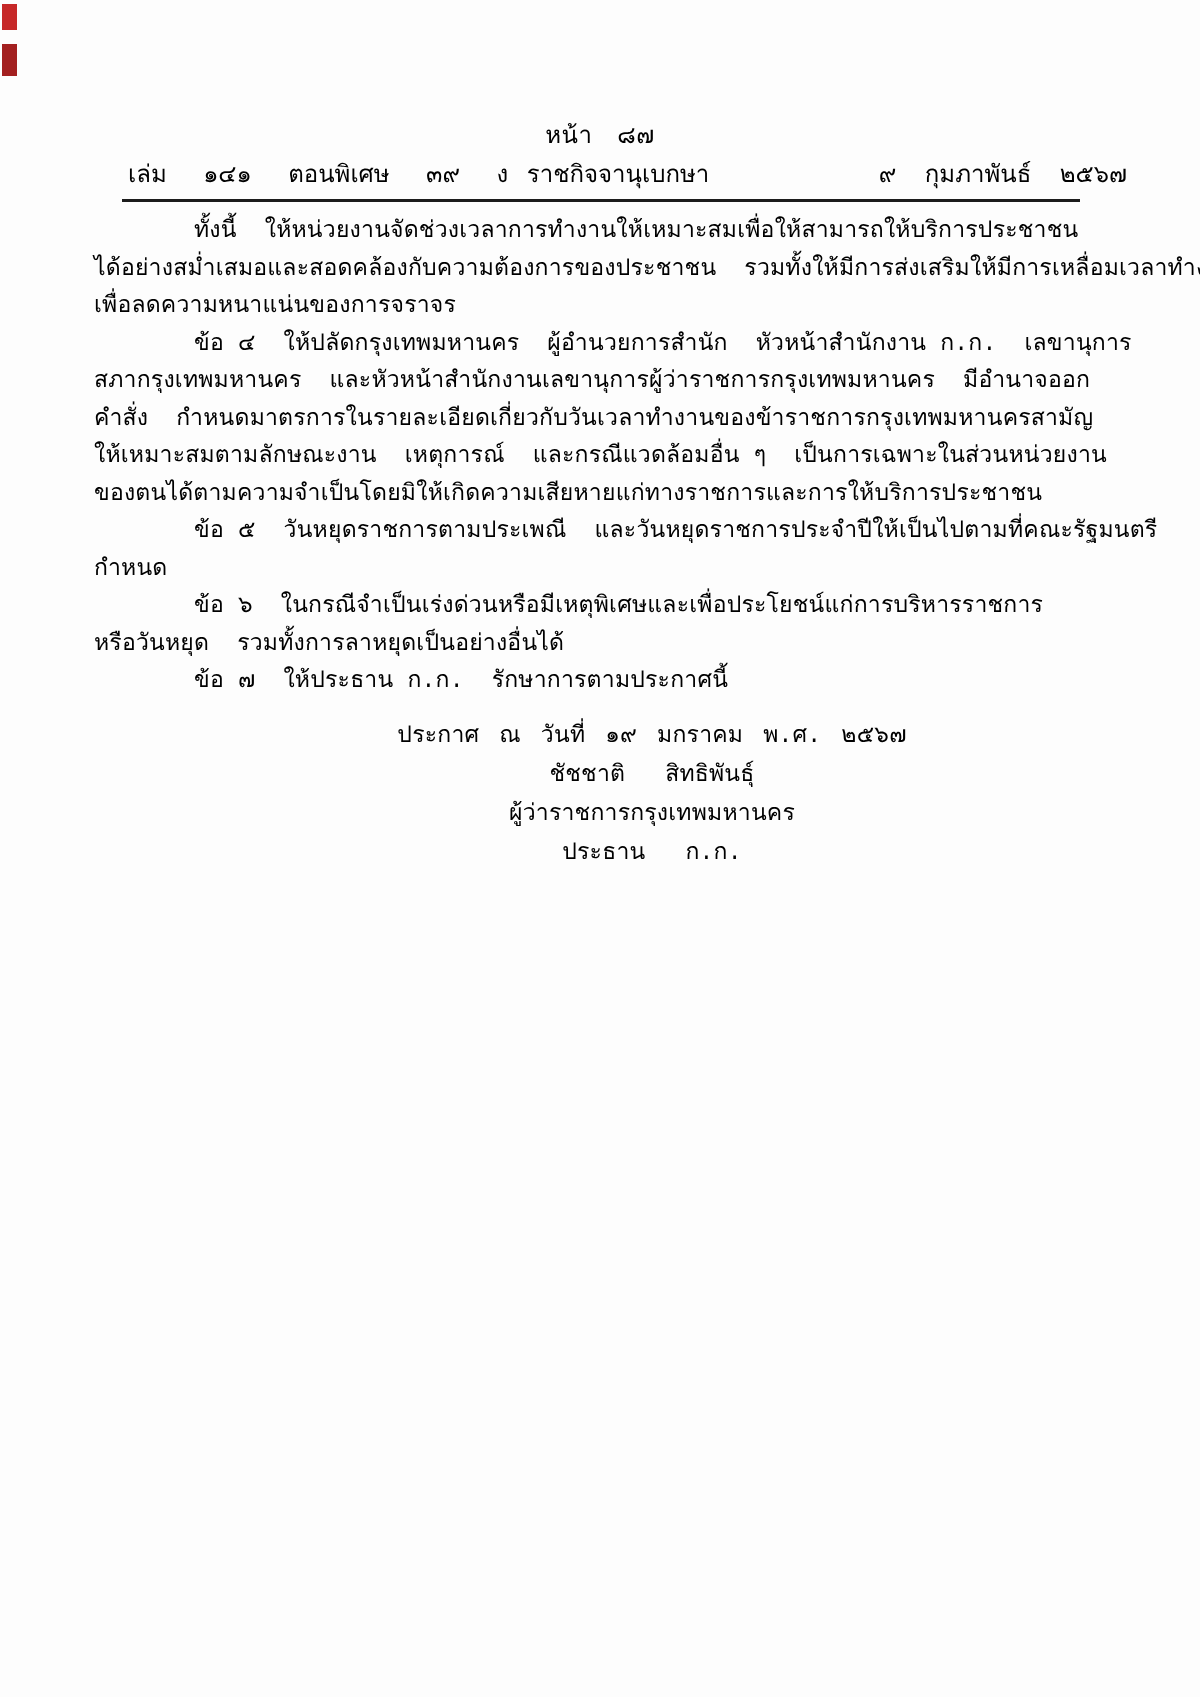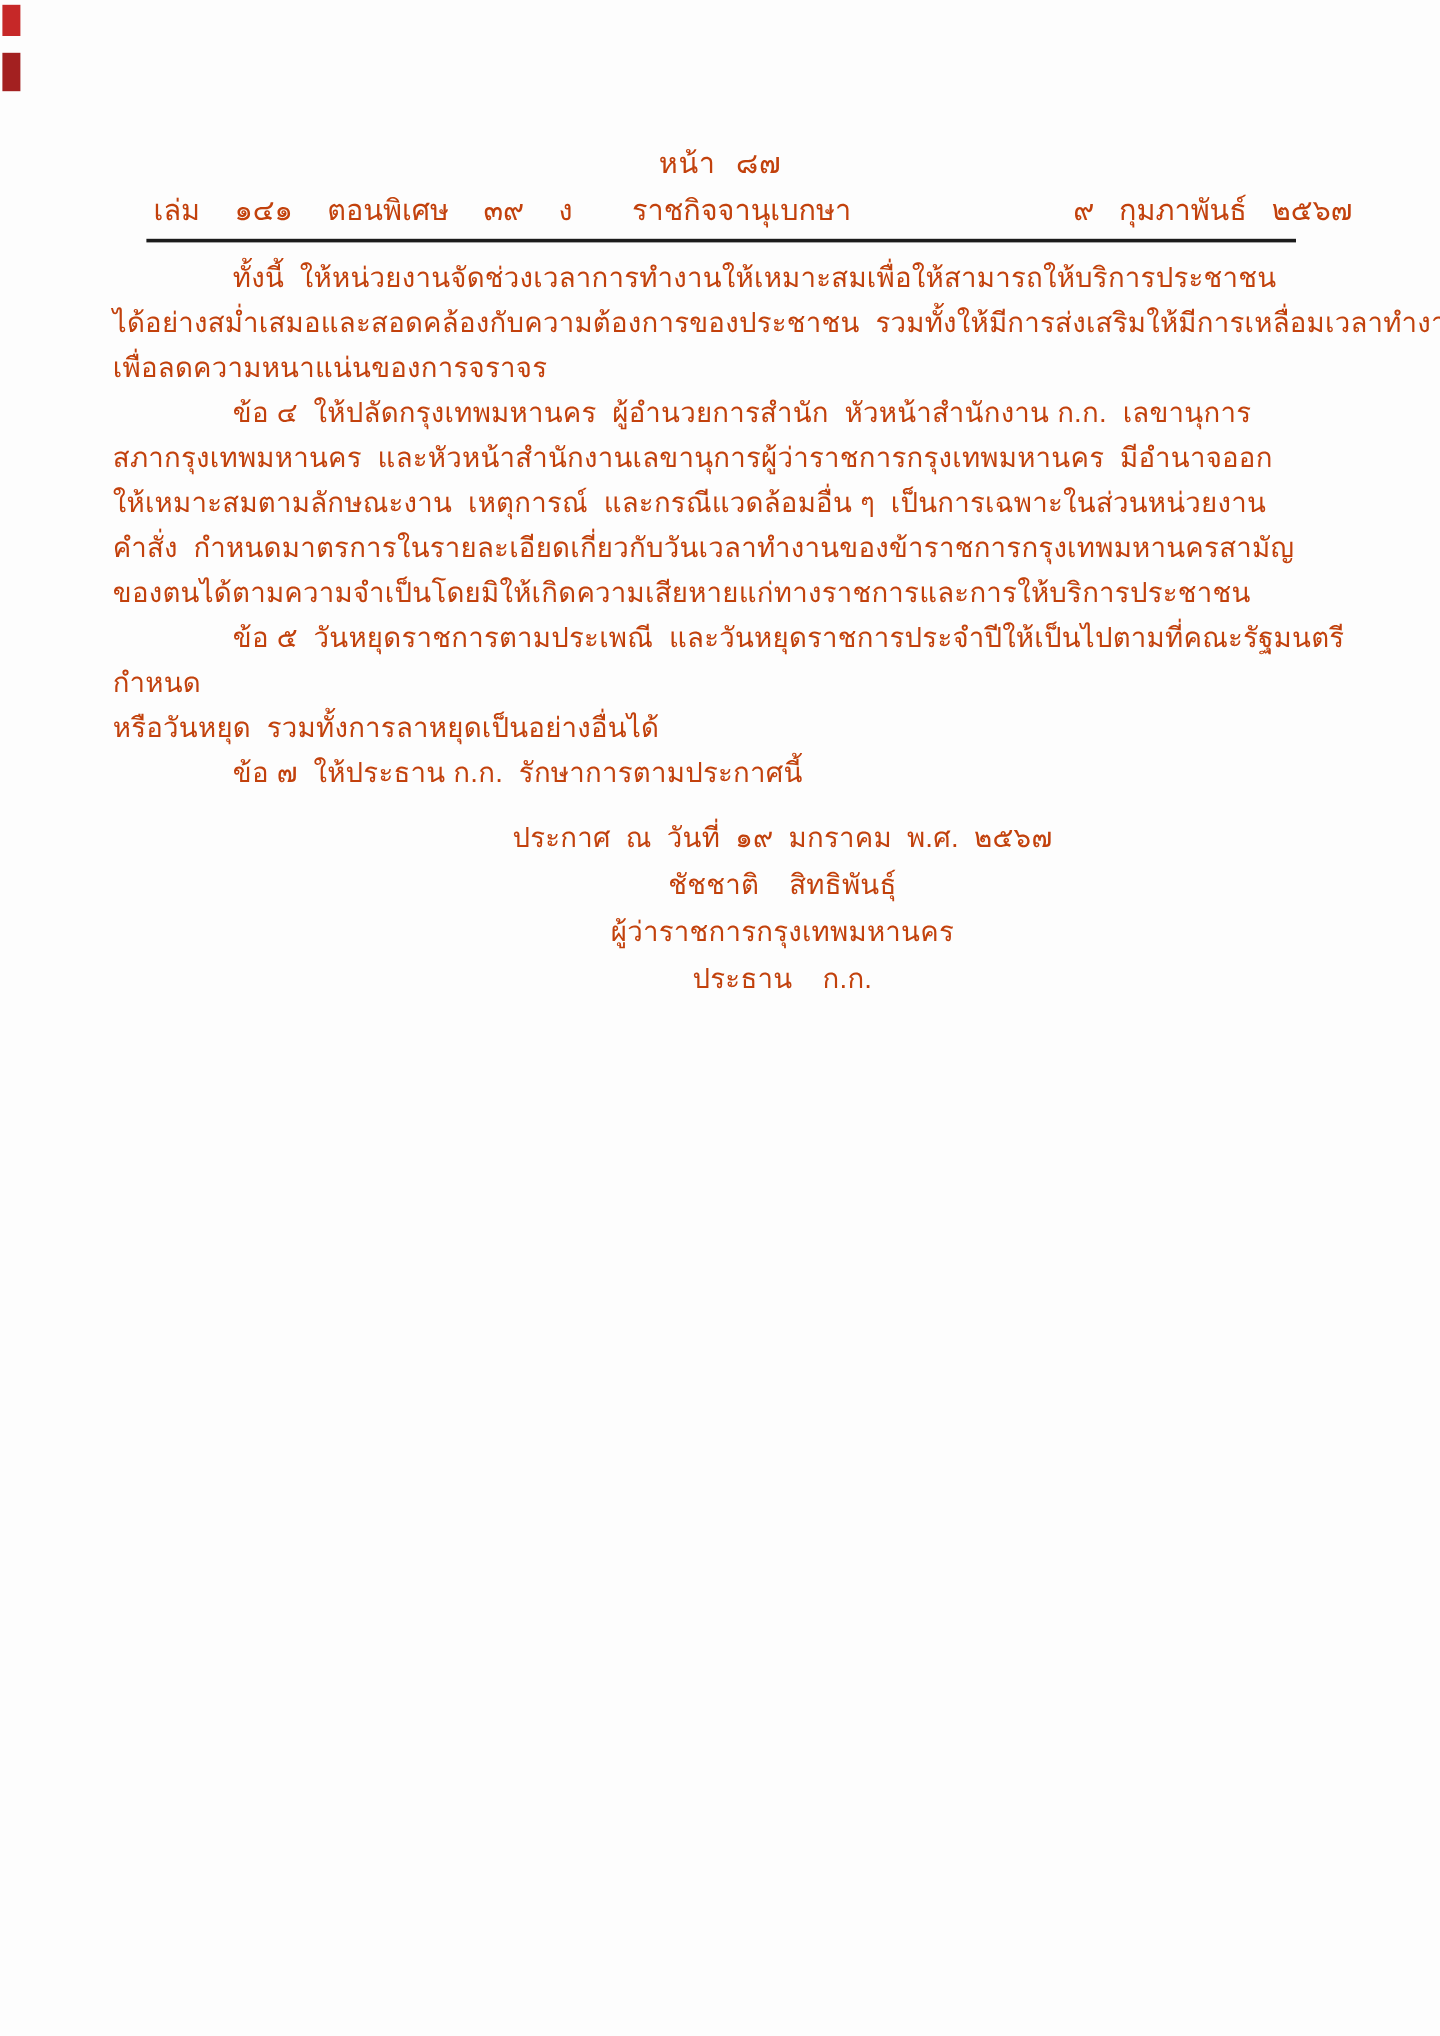--- a/index.html
+++ b/index.html
@@ -6,22 +6,22 @@
     margin: 0;
     padding: 0;
     background: #ffffff;
   }
   .page {
     position: relative;
     width: 1200px;
     height: 1697px;
     background: #fdfdfd;
     overflow: hidden;
-    font-family: Liberation Sans, sans-serif;
-    color: #c2410c;
+    font-family: Liberation Mono, monospace;
+    color: #000000;
   }
   
   .red-mark {
     position: absolute;
     left: 2px;
     width: 15px;
   }
   .red-mark.m1 { top: 4px;  height: 26px; background: #c62828; }
   .red-mark.m2 { top: 44px; height: 32px; background: #a32020; }
 
@@ -120,29 +120,30 @@
 
   <div class="doc-body">
       <div class="para">
         <div class="line first">ทั้งนี้  ให้หน่วยงานจัดช่วงเวลาการทำงานให้เหมาะสมเพื่อให้สามารถให้บริการประชาชน</div>
         <div class="line">ได้อย่างสม่ำเสมอและสอดคล้องกับความต้องการของประชาชน  รวมทั้งให้มีการส่งเสริมให้มีการเหลื่อมเวลาทำงาน</div>
         <div class="line">เพื่อลดความหนาแน่นของการจราจร</div>
       </div>
       <div class="para">
         <div class="line first">ข้อ ๔  ให้ปลัดกรุงเทพมหานคร  ผู้อำนวยการสำนัก  หัวหน้าสำนักงาน ก.ก.  เลขานุการ</div>
         <div class="line">สภากรุงเทพมหานคร  และหัวหน้าสำนักงานเลขานุการผู้ว่าราชการกรุงเทพมหานคร  มีอำนาจออก</div>
+        <div class="line">คำสั่ง  กำหนดมาตรการในรายละเอียดเกี่ยวกับวันเวลาทำงานของข้าราชการกรุงเทพมหานครสามัญ</div>
         <div class="line">ให้เหมาะสมตามลักษณะงาน  เหตุการณ์  และกรณีแวดล้อมอื่น ๆ  เป็นการเฉพาะในส่วนหน่วยงาน</div>
-        <div class="line">คำสั่ง  กำหนดมาตรการในรายละเอียดเกี่ยวกับวันเวลาทำงานของข้าราชการกรุงเทพมหานครสามัญ</div>
         <div class="line">ของตนได้ตามความจำเป็นโดยมิให้เกิดความเสียหายแก่ทางราชการและการให้บริการประชาชน</div>
       </div>
       <div class="para">
         <div class="line first">ข้อ ๕  วันหยุดราชการตามประเพณี  และวันหยุดราชการประจำปีให้เป็นไปตามที่คณะรัฐมนตรี</div>
         <div class="line">กำหนด</div>
       </div>
       <div class="para">
+        <div class="line first">ข้อ ๖  ในกรณีจำเป็นเร่งด่วนหรือมีเหตุพิเศษและเพื่อประโยชน์แก่การบริหารราชการ</div>
         <div class="line">หรือวันหยุด  รวมทั้งการลาหยุดเป็นอย่างอื่นได้</div>
       </div>
       <div class="para">
         <div class="line first">ข้อ ๗  ให้ประธาน ก.ก.  รักษาการตามประกาศนี้</div>
       </div>
     </div>
 
   <div class="signature">
     <div class="sig-line">ประกาศ ณ วันที่ ๑๙ มกราคม พ.ศ. ๒๕๖๗</div>
     <div class="sig-line">ชัชชาติ  สิทธิพันธุ์</div>

